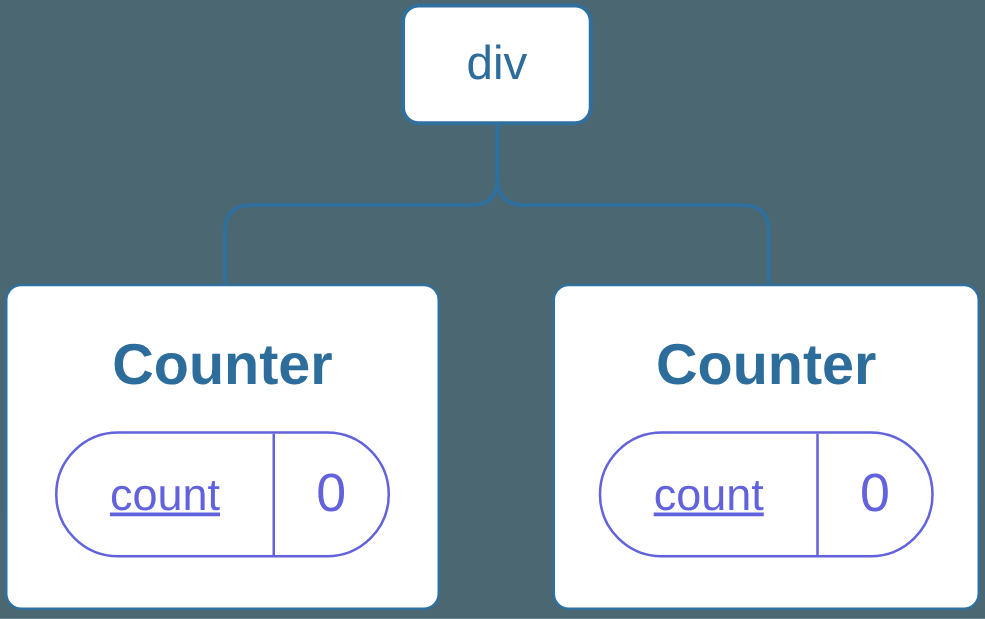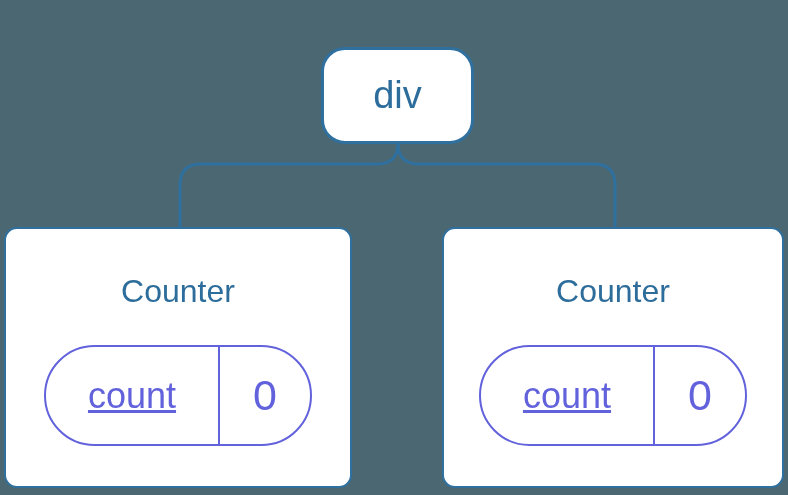--- a/index.html
+++ b/index.html
@@ -29,45 +29,44 @@
     position: absolute;
     background: var(--card-bg, #ffffff);
     box-sizing: border-box;
   }
   .node-root {
     left: 321px;
     top: 3px;
     width: 153px;
     height: 97px;
     border: 3px solid var(--node-border, #2f709f);
-    border-radius: 24px;
+    border-radius: 14px;
     display: flex;
     align-items: center;
     justify-content: center;
     font-size: 38px;
     font-weight: 500;
     color: var(--node-text, #2d6d9b);
-    margin-top: 44px;
   }
   .card {
     top: 227px;
     height: 261px;
     border: 2.5px solid var(--node-border, #2f709f);
     border-radius: 13px;
     display: flex;
     flex-direction: column;
     align-items: center;
     padding-top: 41px;
   }
   .card-left  { left: 4px;   width: 348px; }
   .card-right { left: 442px; width: 342px; }
   .card-title {
-    font-size: 32px;
+    font-size: 46px;
     line-height: 42px;
-    font-weight: 400;
+    font-weight: 700;
     color: var(--node-text, #2d6d9b);
   }
   .state-pill {
     margin-top: 33px;
     width: 268px;
     height: 101px;
     box-sizing: border-box;
     border: 2.5px solid var(--state-indigo, #6262dc);
     border-radius: 52px;
     display: flex;

